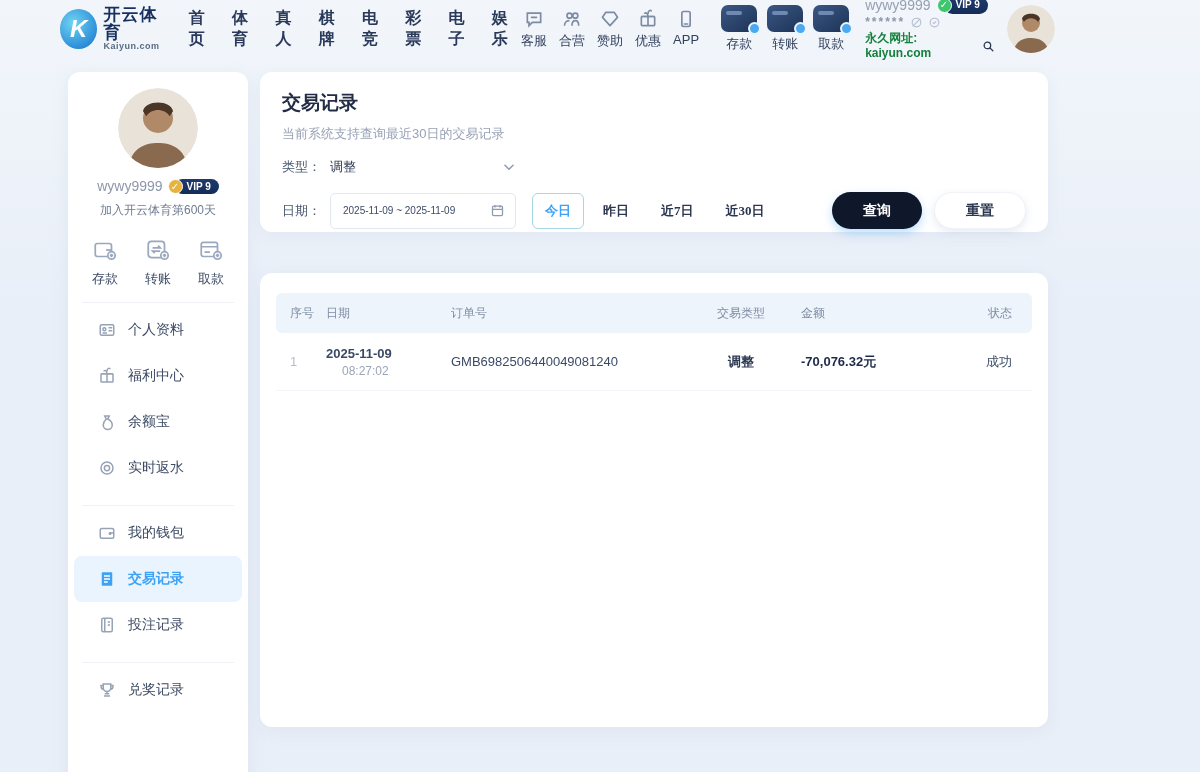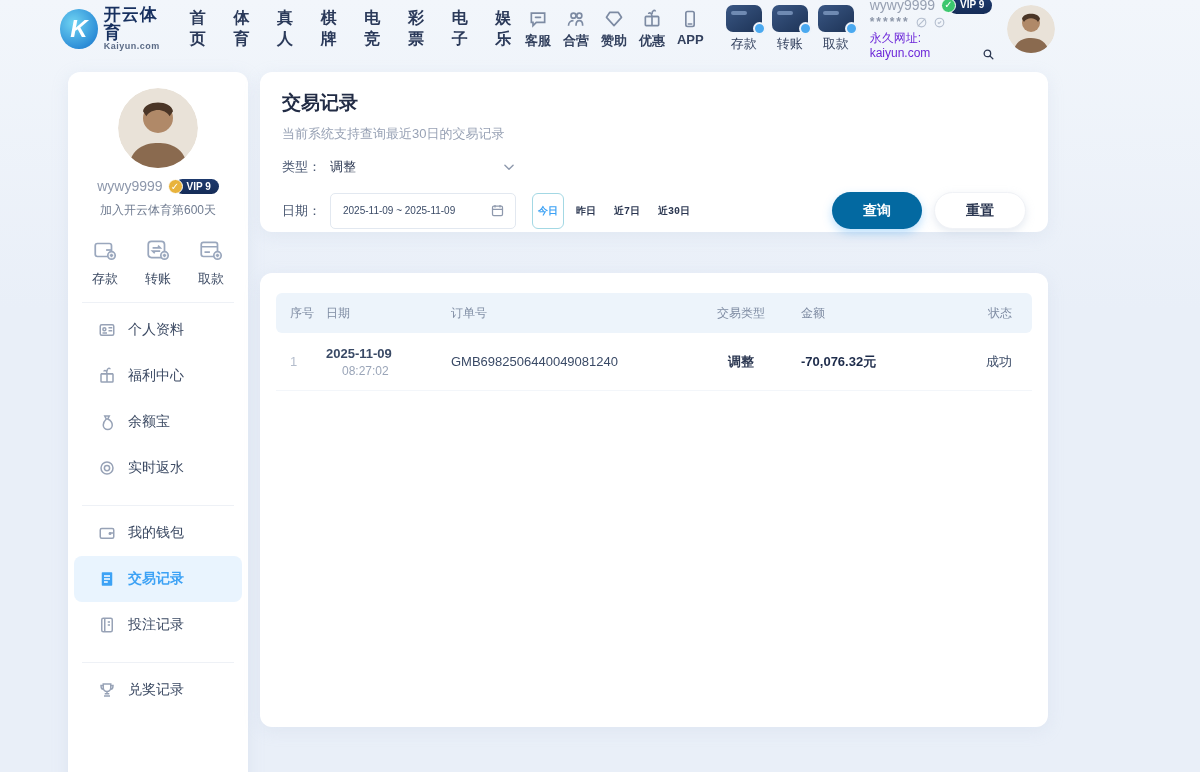--- a/index.html
+++ b/index.html
@@ -19,21 +19,21 @@
   .logo-k { width:40px; height:40px; border-radius:50%;
     background:radial-gradient(circle at 35% 35%,#6fd3f2,#2e8fd8 70%,#1f6fc0);
     color:#fff; font-size:24px; font-weight:bold; font-style:italic;
     display:flex; align-items:center; justify-content:center; }
   .logo-txt { line-height:1.05; }
   .logo-brand { font-size:17px; font-weight:bold; color:#17305f; letter-spacing:1px; }
   .logo-domain { font-size:9px; color:#5a6a85; font-weight:bold; letter-spacing:.5px; }
   .nav { display:flex; gap:14px; margin-left:18px; }
   .nav span { font-size:16px; font-weight:600; color:#2b3a5a; cursor:pointer; }
   .hspacer { flex:1; }
-  .icon-group { display:flex; gap:12px;font-weight:bold; }
+  .icon-group { display:flex; gap:12px; }
   .mini { display:flex; flex-direction:column; align-items:center; gap:3px; cursor:pointer; }
   .mini .ic { color:#7d8ba3; }
   .mini .lb { font-size:13px; color:#33415e; white-space:nowrap; }
   .wallet-group { display:flex; gap:10px; margin-left:22px; }
   .card-ic { position:relative; width:36px; height:27px; border-radius:7px;
     background:linear-gradient(145deg,#3a5784,#1d3356); }
   .card-ic::before { content:""; position:absolute; left:5px; top:6px; width:16px; height:4px;
     border-radius:2px; background:#6f8ab2; }
   .card-ic .badge-dot { position:absolute; right:-4px; bottom:-3px; width:13px; height:13px;
     border-radius:50%; background:#4aa9f0; border:2px solid #eef3fa; }
@@ -42,22 +42,22 @@
   .ui-name { font-size:14px; color:#97a0b2; }
   .vip-badge { display:inline-flex; align-items:center; position:relative; }
   .vip-em { width:15px; height:15px; border-radius:50%; background:#3cc76f; color:#fff;
     font-size:10px; display:flex; align-items:center; justify-content:center;
     position:relative; z-index:2; border:1px solid #fff; }
   .vip-pill { margin-left:-8px; background:linear-gradient(180deg,#1e3a6e,#152c57);
     color:#fff; font-size:10px; font-weight:bold; border-radius:9px; padding:2px 8px 2px 12px; }
   .ui-row2 { display:flex; align-items:center; gap:5px; margin-top:1px; }
   .ui-mask { font-size:12px; color:#8d97a9; letter-spacing:2px; font-weight:bold; }
   .ui-row2 .ic { color:#b3bdcd; }
-  .ui-row3 { display:flex; align-items:flex-end; gap:4px; margin-top:1px;
-    font-size:12px; color:#6d28d9; }
+  .ui-row3 { display:flex; align-items:center; gap:4px; margin-top:1px;
+    font-size:12px; color:#15803d;font-weight:bold; }
   .ui-row3 .ic { color:#2b3751; }
   .avatar { border-radius:50%; overflow:hidden; flex:none; cursor:pointer; }
   .avatar-top { width:48px; height:48px; margin-left:12px; }
 
   
   .sidebar { position:absolute; left:68px; top:72px; width:180px; height:720px;
     background:#fff; border-radius:12px; box-shadow:0 4px 16px rgba(185,200,222,.25);
     padding-top:16px; }
   .sb-avatar { width:80px; height:80px; margin:0 auto; }
   .sb-name { display:flex; align-items:center; justify-content:center; gap:5px; margin-top:10px; }
@@ -88,27 +88,27 @@
     width:186px; margin-left:4px; cursor:pointer; }
   .type-val { font-size:13px; color:#2b3751; }
   .type-select .ic { color:#8e99ad; }
   .f-daterow { display:flex; align-items:center; margin-top:16px; }
   .date-input { display:flex; align-items:center; justify-content:space-between;
     width:186px; height:36px; margin-left:4px; padding:0 10px 0 12px;
     border:1px solid #e2e8f0; border-radius:5px; background:#fff; cursor:pointer; }
   .date-val { font-size:10px; color:#3a4a66; }
   .date-input .ic { color:#8e99ad; }
   .ranges { display:flex; align-items:center; gap:6px; margin-left:16px; }
-  .range-btn { height:36px; padding:0 5px; display:flex; align-items:center;
-    font-size:10px; font-weight:600; color:#2b3751; background:transparent;
+  .range-btn { height:36px; padding:0 12px; display:flex; align-items:center;
+    font-size:13px; font-weight:600; color:#2b3751; background:transparent;
     border:1px solid transparent; border-radius:6px; cursor:pointer;
-    font-family:Liberation Mono, monospace; }
+    font-family:Liberation Serif, serif; }
   .range-btn.active { border-color:#a3d8e4; color:#3da2f5; background:#fff; }
   .query-btn { margin-left:auto; width:90px; height:37px; border:none; border-radius:19px;
-    background:#0369a1; color:#fff; font-size:14px; font-weight:600; cursor:pointer;
+    background:#0f172a; color:#fff; font-size:14px; font-weight:600; cursor:pointer;
     box-shadow:0 4px 10px rgba(61,162,245,.35); font-family:inherit; }
   .reset-btn { margin-left:12px; width:92px; height:37px; border:1px solid #f0f2f6;
     border-radius:19px; background:#fff; color:#2b3751; font-size:14px; font-weight:600;
     cursor:pointer; box-shadow:0 3px 8px rgba(180,195,215,.35); font-family:inherit; }
 
   .table-card { left:260px; top:273px; width:788px; height:454px; padding:20px 16px; }
   .t-head { display:flex; align-items:center; height:40px; background:#edf4fb;
     border-radius:6px; font-size:12px; color:#7f8ca3; }
   .t-row { display:flex; align-items:center; height:58px; border-bottom:1px solid #f3f6fa; }
   .c1 { width:50px; padding-left:14px; }

